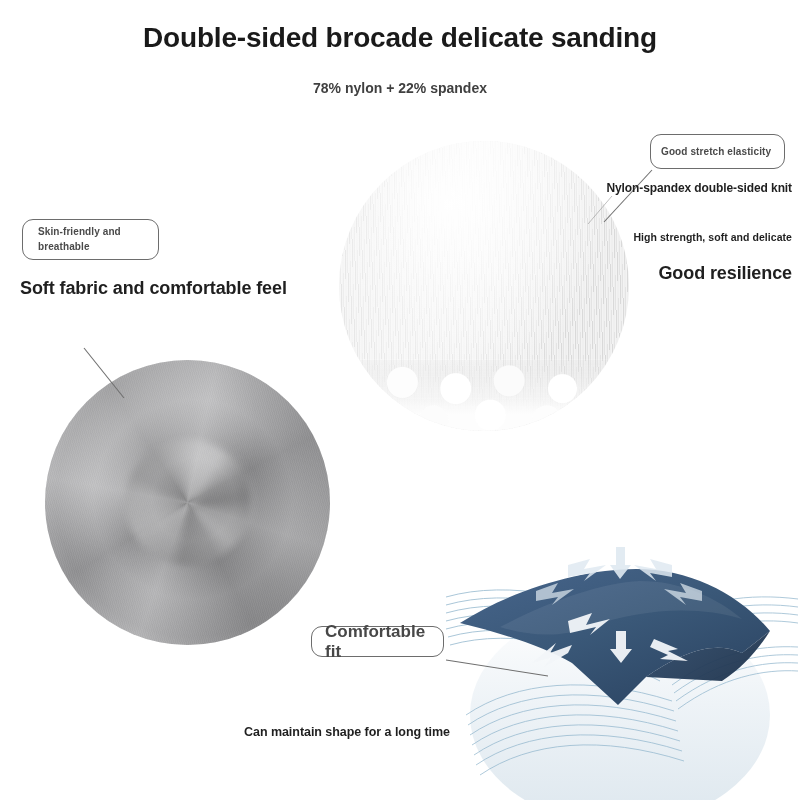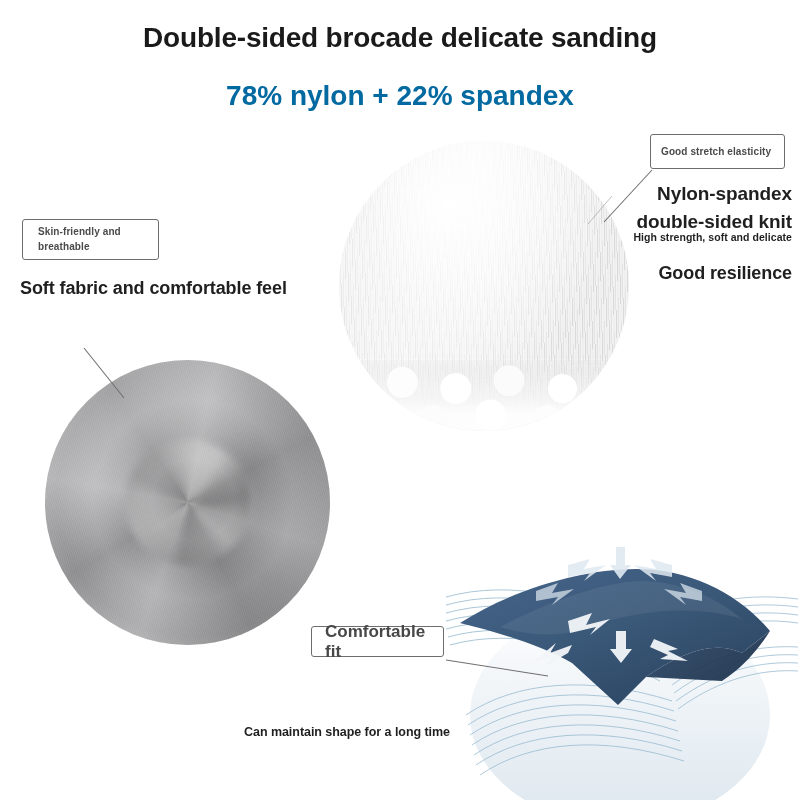--- a/index.html
+++ b/index.html
@@ -31,31 +31,31 @@
     font-weight: bold;
     color: #1a1a1a;
     letter-spacing: -0.2px;
   }
   .subtitle {
     position: absolute;
     top: 80px;
     left: 0;
     width: 800px;
     text-align: center;
-    font-size: 28px;
-    font-weight: bold;
-    color: #0369a1;
+    font-size: 14px;
+    font-weight: bold;
+    color: #404040;
   }
 
   
   .pill {
     position: absolute;
     box-sizing: border-box;
     border: 1.6px solid #6d6d6d;
-    border-radius: 3px;
+    border-radius: 11px;
     background: #ffffff;
     color: #4a4a4a;
     display: flex;
     align-items: center;
     z-index: 30;
   }
   .pill-skin {
     left: 22px;
     top: 219px;
     width: 137px;
@@ -105,21 +105,21 @@
     font-weight: bold;
     line-height: 1.5;
     letter-spacing: -0.1px;
   }
 
   .hdr-nylon {
     left: 596px;
     top: 180px;
     width: 196px;
     text-align: right;
-    font-size: 19px;
+    font-size: 12px;
     font-weight: bold;
     line-height: 1.45;
     letter-spacing: -0.1px;
   }
   .sub-high {
     left: 580px;
     top: 231px;
     width: 212px;
     text-align: right;
     font-size: 10.5px;

